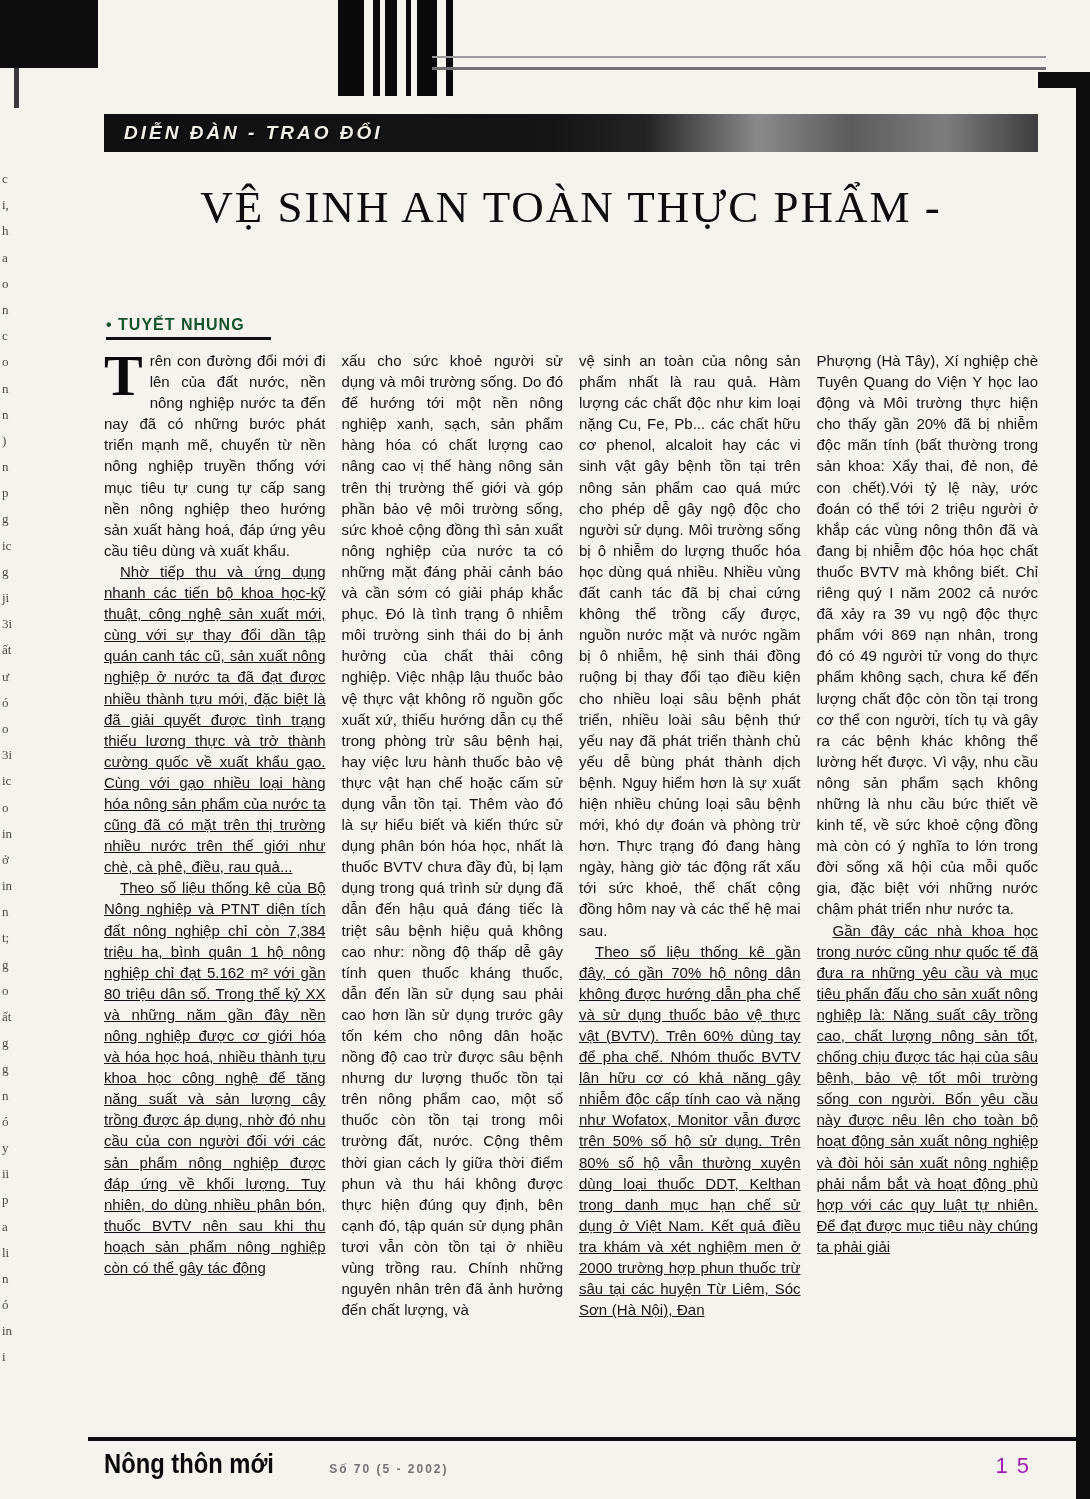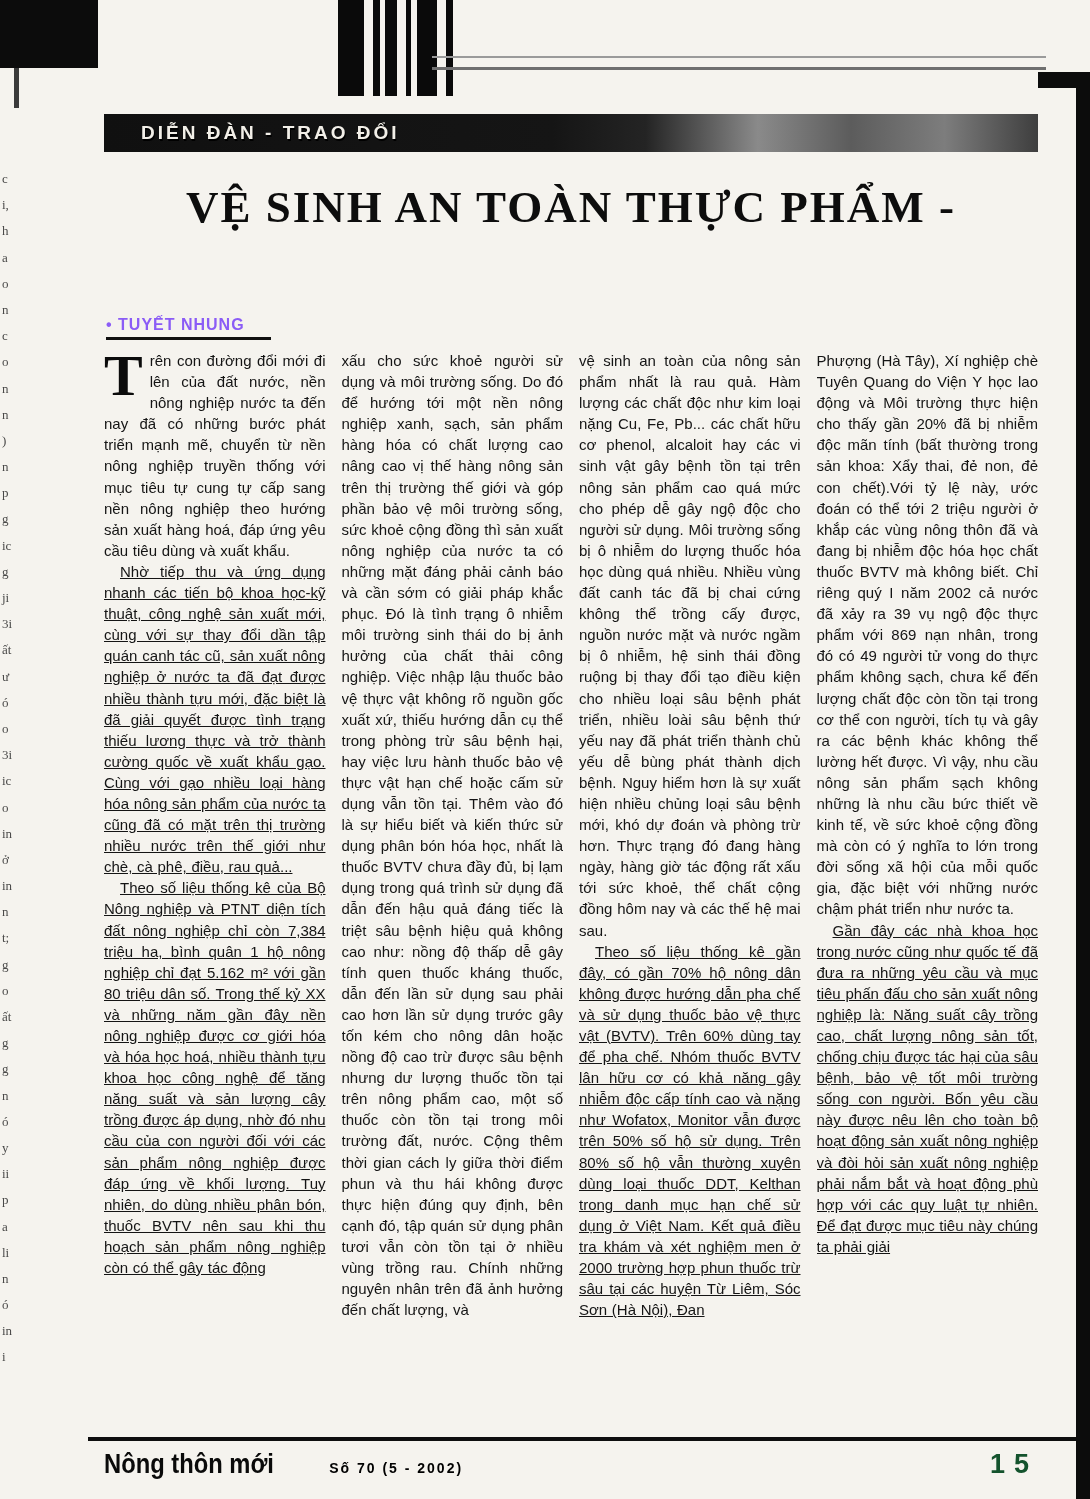--- a/index.html
+++ b/index.html
@@ -29,37 +29,37 @@
   }
   .edge-char { display:block; height:26.2px; line-height:26.2px; }
 
   
   .kicker {
     position:absolute; left:104px; top:114px; width:934px; height:38px;
     background:linear-gradient(90deg,#101010 0%,#151515 48%,#242424 58%,#8a8a8a 70%,#5c5c5c 80%,#7d7d7d 90%,#3e3e3e 100%);
     display:flex; align-items:center;
   }
   .kicker-label {
-    padding-left:37px; color:#f2efe8; font-weight:bold; 
+    padding-left:20px; color:#f2efe8; font-weight:bold; font-style:italic;
     font-size:19px; letter-spacing:3px; text-shadow:1px 2px 0 #000;
   }
 
   
   .titles { position:absolute; left:104px; top:182px; width:934px; text-align:center; }
   .title1 {
-    font-family:"Liberation Serif", serif; font-weight:bold; font-size:45px;
+    font-family:"Liberation Serif", serif; font-weight:normal; font-size:45px;
     letter-spacing:2px; color:#0d0d0d; margin:0; line-height:1.15;
   }
   .title2 {
     display:inline-block; transform:scaleX(.94); transform-origin:center;
     font-weight:bold; font-size:48px; letter-spacing:0; color:#0a0a0a; line-height:1.0; margin-top:2px;
   }
   .byline {
     position:absolute; left:106px; top:316px;
-    font-weight:bold; font-size:16px; letter-spacing:1px; color:#8b5cf6;
+    font-weight:bold; font-size:16px; letter-spacing:1px; color:#14532d;
     border-bottom:3px solid #101010; padding:0 26px 3px 0;
   }
 
   
   .columns {
     position:absolute; left:104px; top:350px; width:934px; height:1068px;
     display:flex; gap:16px;
   }
   .col { flex:1 1 0; overflow:hidden; }
   .colflow { height:100%; }
@@ -73,22 +73,22 @@
     font-size:58px; line-height:46px; padding:3px 7px 0 0; color:#0b0b0b;
   }
 
   
   .footer-rule { position:absolute; left:88px; top:1437px; width:988px; height:4px; background:#0e0e0e; }
   .footer { position:absolute; left:104px; top:1449px; width:934px; display:flex; align-items:baseline;gap:28px; }
   .footer-magazine {
     display:inline-block; transform:scaleX(.88); transform-origin:left;
     font-weight:bold; font-size:27px; letter-spacing:0; color:#0a0a0a;
   }
-  .footer-issue { font-weight:bold; font-size:14px; margin-left:4px; letter-spacing:2px; color:#000000; }
-  .footer-page { margin-left:auto; font-weight:bold; font-size:27px; letter-spacing:9px; color:#14532d; }
+  .footer-issue { font-weight:bold; font-size:12px; margin-left:4px; letter-spacing:2px; color:#737373; }
+  .footer-page { margin-left:auto; font-weight:normal; font-size:22px; letter-spacing:9px; color:#a21caf; }
 </style>
 </head>
 <body>
 
 <div class="page">
 
   <div class="corner-block"></div>
   <div class="reg-bars">
     <div class="bar b1"></div>
     <div class="bar b2"></div>

